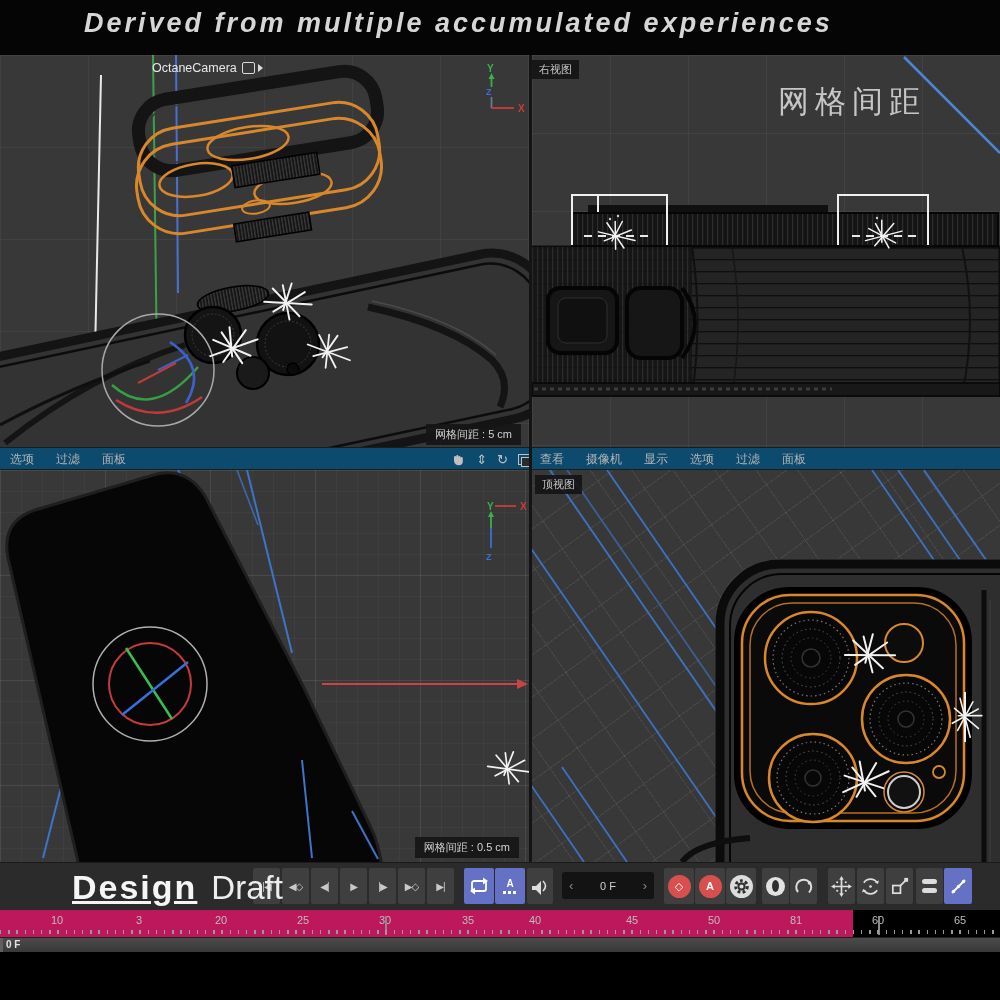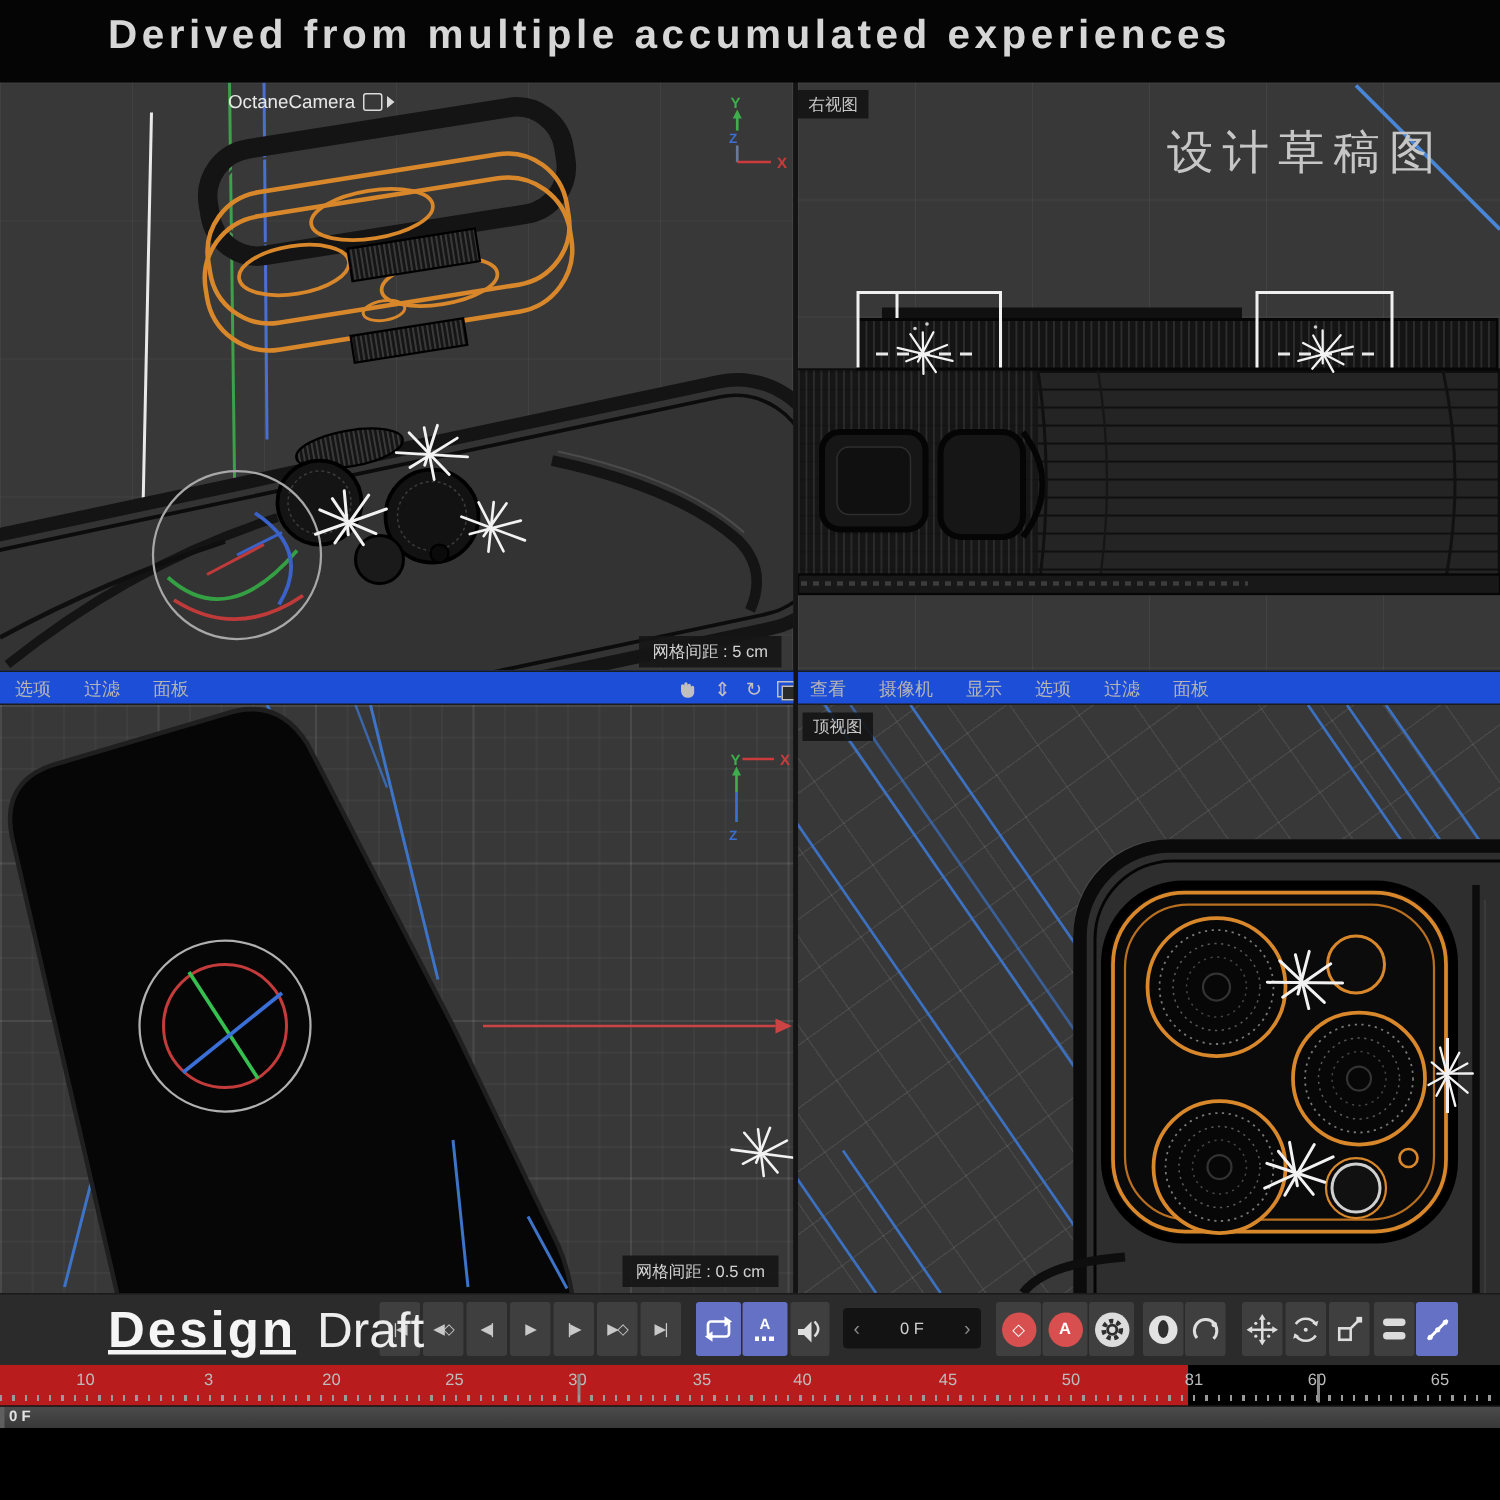--- a/index.html
+++ b/index.html
@@ -1,21 +1,21 @@
 <!DOCTYPE html>
 <html><head>
 <meta charset="utf-8">
 <style>
   html,body{margin:0;padding:0;background:#000;}
   #stage{position:relative;width:1000px;height:1000px;background:#000;overflow:hidden;
          font-family:"Liberation Sans","DejaVu Sans",sans-serif;}
   
   #title-bar{position:absolute;left:0;top:0;width:1000px;height:55px;background:#050505;}
-  #title-bar .t{position:absolute;left:72px;top:8px;font-size:27px;font-weight:700;
-                letter-spacing:3px;color:#d6d6d6;}
+  #title-bar .t{position:absolute;left:84px;top:8px;font-size:27px;font-weight:700;
+                letter-spacing:3px;color:#d6d6d6;font-style:italic;}
   
   .vp{position:absolute;background:#383838;overflow:hidden;}
   #vp-persp{left:0;top:55px;width:529px;height:392px;
     background-image:linear-gradient(rgba(255,255,255,.045) 1px,transparent 1px),
                      linear-gradient(90deg,rgba(255,255,255,.045) 1px,transparent 1px);
     background-size:88px 92px;background-color:#383838;}
   #vp-right{left:532px;top:55px;width:468px;height:392px;
     background-image:linear-gradient(rgba(255,255,255,.05) 1px,transparent 1px),
                      linear-gradient(90deg,rgba(255,255,255,.05) 1px,transparent 1px);
     background-size:78px 78px;background-color:#383838;}
@@ -37,21 +37,21 @@
   .gridlabel{position:absolute;background:rgba(22,22,22,.92);color:#d2d2d2;font-size:11px;
           padding:3px 9px;z-index:5;}
   #cam-label{position:absolute;left:152px;top:6px;color:#e8e8e8;font-size:12.5px;z-index:5;
           display:flex;align-items:center;gap:5px;}
   #cam-label .tagbox{width:11px;height:10px;border:1.4px solid #dadada;border-radius:2px;display:inline-block;}
   #cam-label .tagtri{width:0;height:0;border-left:5px solid #dadada;border-top:4px solid transparent;
           border-bottom:4px solid transparent;display:inline-block;margin-left:-2px;}
   #wm-right{position:absolute;left:246px;top:26px;font-size:31px;color:#c6c6c6;
           letter-spacing:6px;z-index:5;}
   
-  #menu-strip{position:absolute;left:0;top:447px;width:1000px;height:23px;background:#1d4ed8;
+  #menu-strip{position:absolute;left:0;top:447px;width:1000px;height:23px;background:#0c4a6e;
           border-top:1px solid #1c1c1c;border-bottom:1px solid #1c1c1c;box-sizing:border-box;}
   .menu-half{position:absolute;top:0;height:23px;display:flex;align-items:center;gap:22px;
           font-size:12px;color:#b4b4b4;}
   #menu-left{left:10px;}
   #menu-right{left:540px;justify-content:flex-end;}
   .menu-item{cursor:default;}
   #nav-icons{position:absolute;right:6px;top:0;height:23px;display:flex;align-items:center;
           gap:10px;color:#c0c0c0;font-size:13px;}
   .maxbox{width:10px;height:9px;border:1.5px solid #c0c0c0;position:relative;}
   .maxbox:before{content:"";position:absolute;left:2px;top:2px;width:9px;height:8px;
@@ -72,21 +72,21 @@
   #frame-field .arr{color:#8a8a8a;font-size:13px;}
   .circ{width:23px;height:23px;border-radius:50%;display:flex;align-items:center;
         justify-content:center;font-size:11px;font-weight:700;}
   .circ.red{background:#d84f4f;color:#fff;}
   .circ.lite{background:#dcdcdc;color:#2e2e2e;}
   .ovalicon{width:19px;height:19px;border-radius:50%;background:#e2e2e2;display:flex;
         align-items:center;justify-content:center;}
   .ovalicon div{width:7px;height:12px;border-radius:50%;background:#2e2e2e;}
   .pills div{width:15px;height:5px;border-radius:2.5px;background:#dcdcdc;margin:1.6px 0;}
   
-  #ruler{position:absolute;left:0;top:910px;width:792px;height:27px;background:#b91c1c;}
+  #ruler{position:absolute;left:0;top:910px;width:853px;height:27px;background:#be185d;}
   .tick-num{position:absolute;top:4px;transform:translateX(-50%);font-size:11px;color:#bcbcbc;}
   #tick-dots{position:absolute;left:0;top:20px;width:1000px;height:4px;
      background-image:repeating-linear-gradient(90deg,#9a9a9a 0 1.5px,transparent 1.5px 8.2px);}
   .tick-tall{position:absolute;top:6px;width:1.5px;height:19px;background:#8a8a8a;}
   #playbar{position:absolute;left:0;top:937px;width:1000px;height:15px;
      background:linear-gradient(#4b4b4b,#383838);border-top:1px solid #202020;box-sizing:border-box;}
   #playbar .cf{position:absolute;left:6px;top:1px;font-size:10px;font-weight:700;color:#e2e2e2;}
   #playbar .ph{position:absolute;left:0;top:0;width:3px;height:15px;background:#5f5f5f;}
   #footer-black{position:absolute;left:0;top:952px;width:1000px;height:48px;background:#000;}
   text{font-family:"Liberation Sans","DejaVu Sans",sans-serif;}
@@ -219,21 +219,21 @@
       <path d="M306,190 L306,140 L396,140 L396,190" stroke="#f0f0f0" stroke-width="2" fill="none"></path>
       <line x1="52" y1="181" x2="116" y2="181" stroke="#e8e8e8" stroke-width="2" stroke-dasharray="8 6"></line>
       <line x1="320" y1="181" x2="384" y2="181" stroke="#e8e8e8" stroke-width="2" stroke-dasharray="8 6"></line>
       <use href="#star" transform="translate(84,181) scale(0.75) rotate(18)"></use>
       <use href="#star" transform="translate(351,181) scale(0.75) rotate(-10)"></use>
       <circle cx="78" cy="164" r="1.2" fill="#cfcfcf"></circle>
         <circle cx="86" cy="161" r="1.2" fill="#cfcfcf"></circle>
       <circle cx="345" cy="163" r="1.2" fill="#cfcfcf"></circle>
     </svg>
     <div class="vlabel" style="left:0;top:5px">右视图</div>
-    <div id="wm-right">设计草稿图</div>
+    <div id="wm-right">网格间距</div>
   </div>
 
   <div id="menu-strip">
     <div id="menu-left" class="menu-half">
       <span class="menu-item">选项</span>
       <span class="menu-item">过滤</span>
       <span class="menu-item">面板</span>
     </div>
     <div id="menu-right" class="menu-half">
       <span class="menu-item">查看</span>

